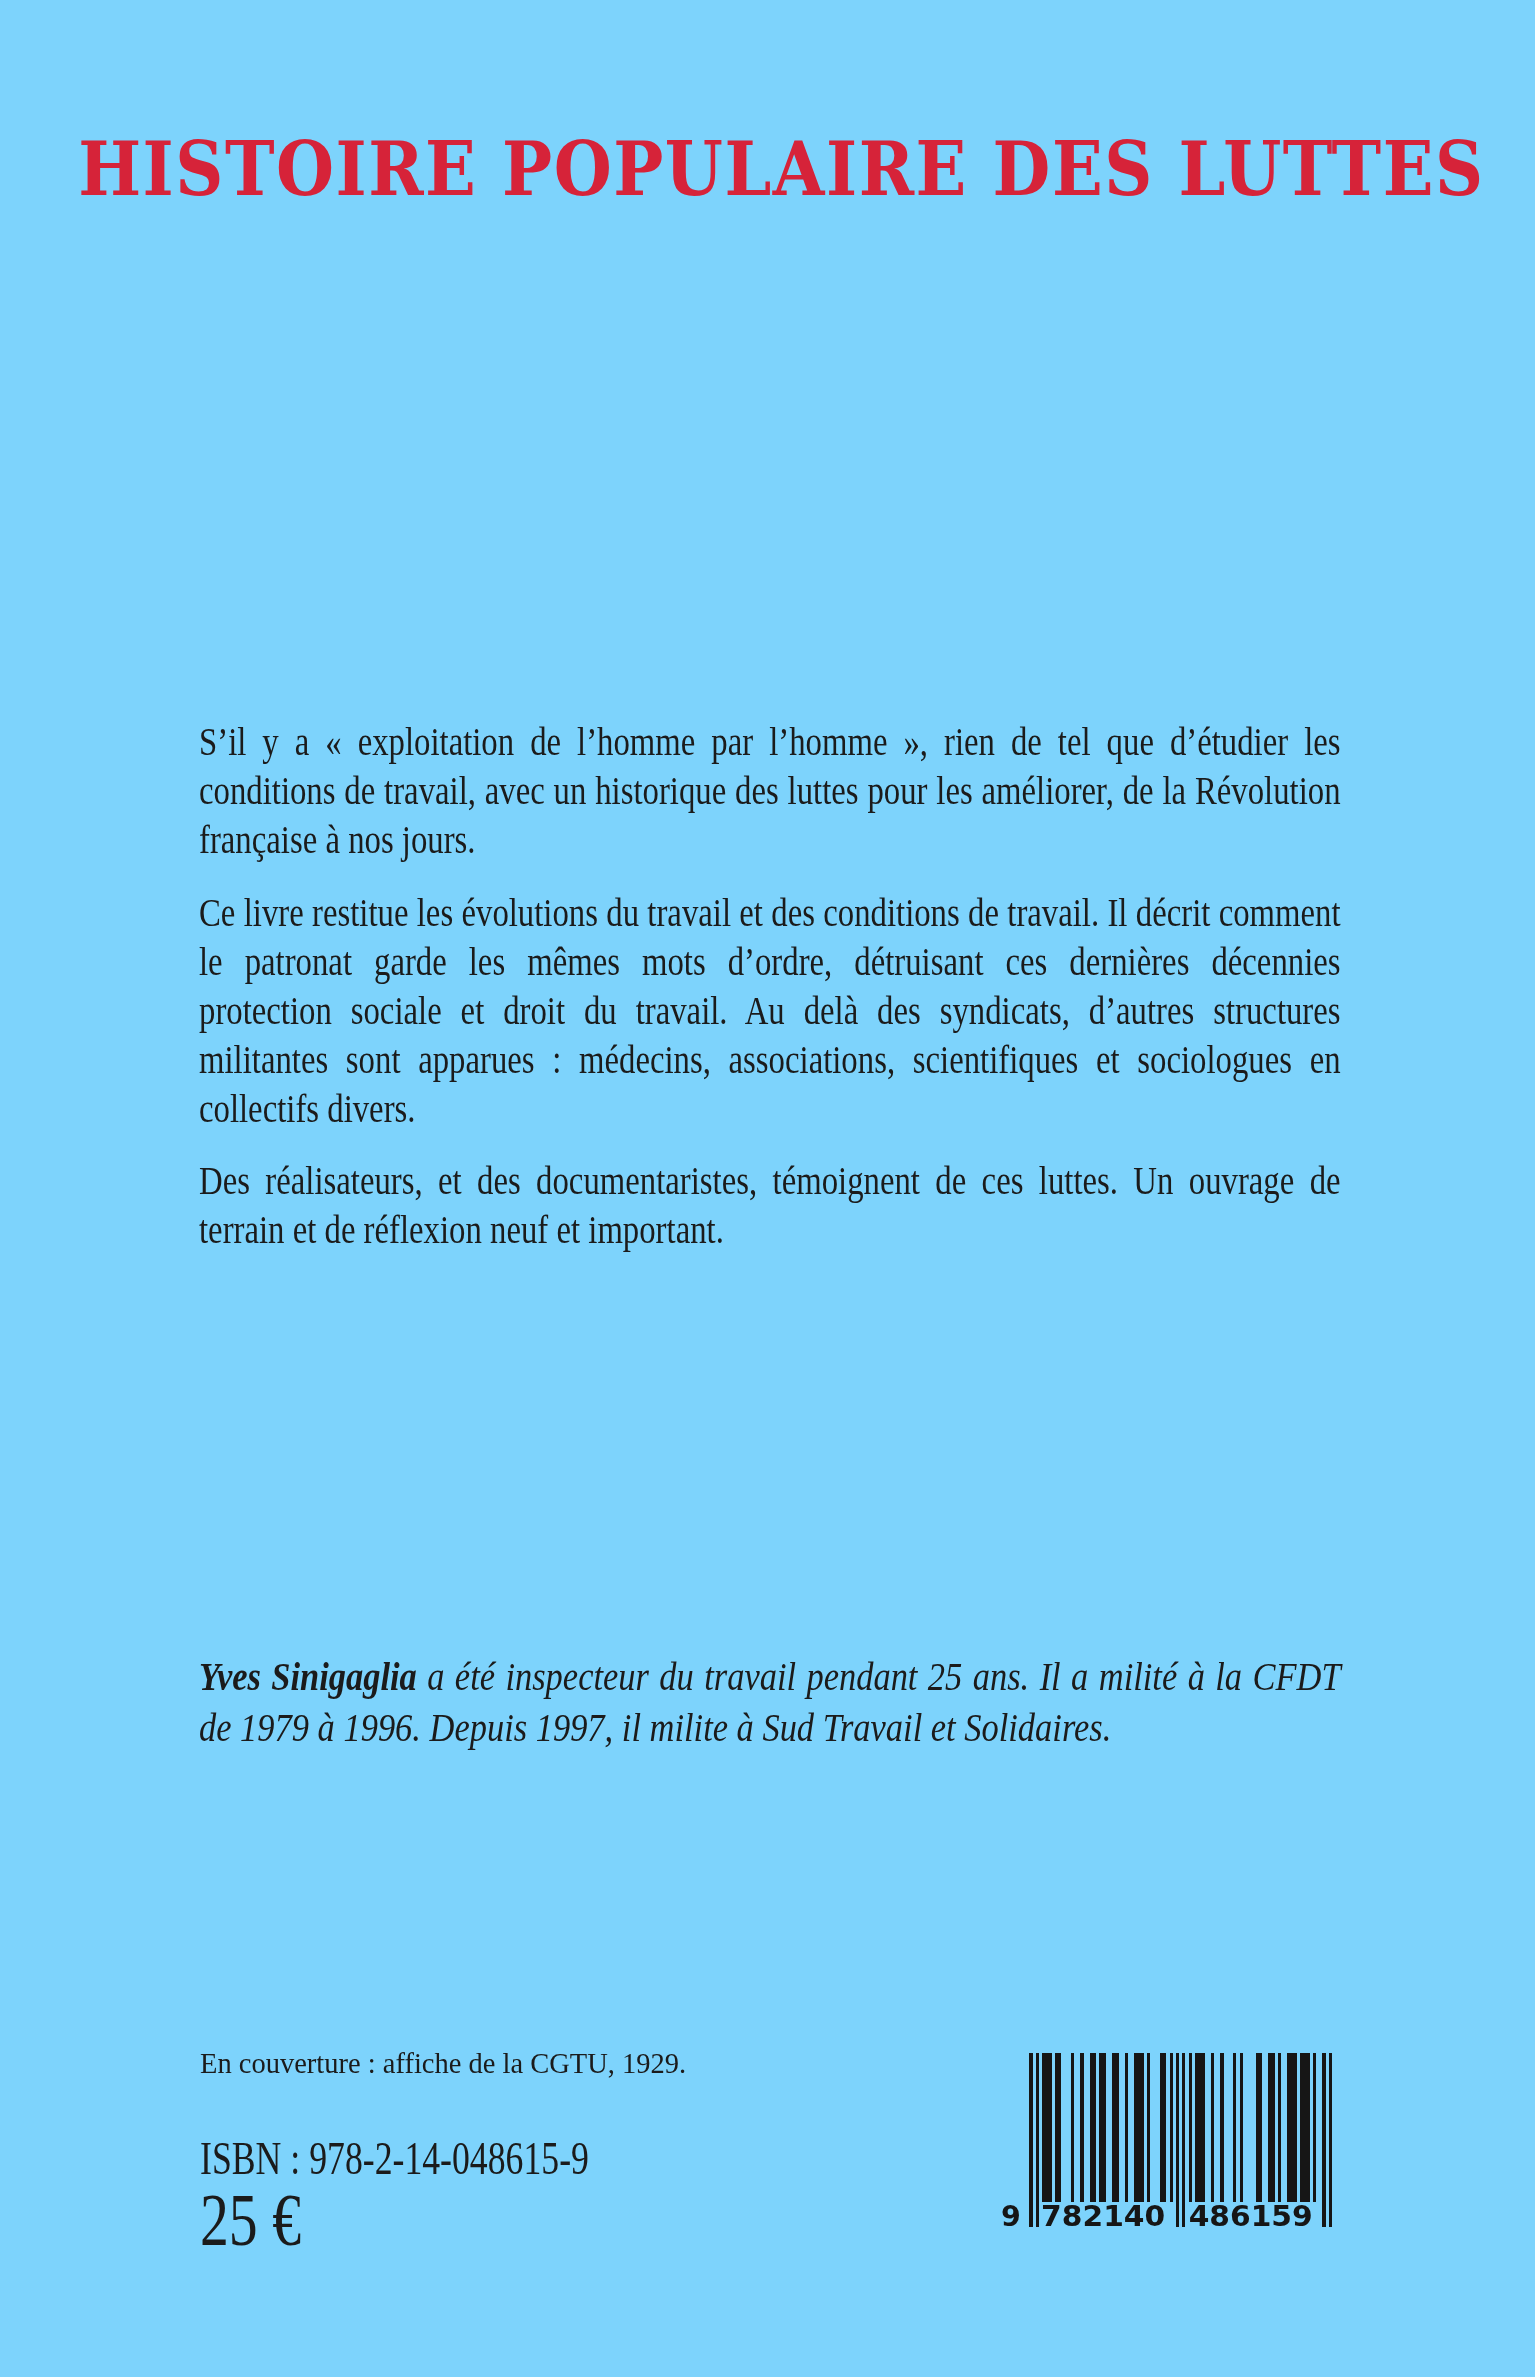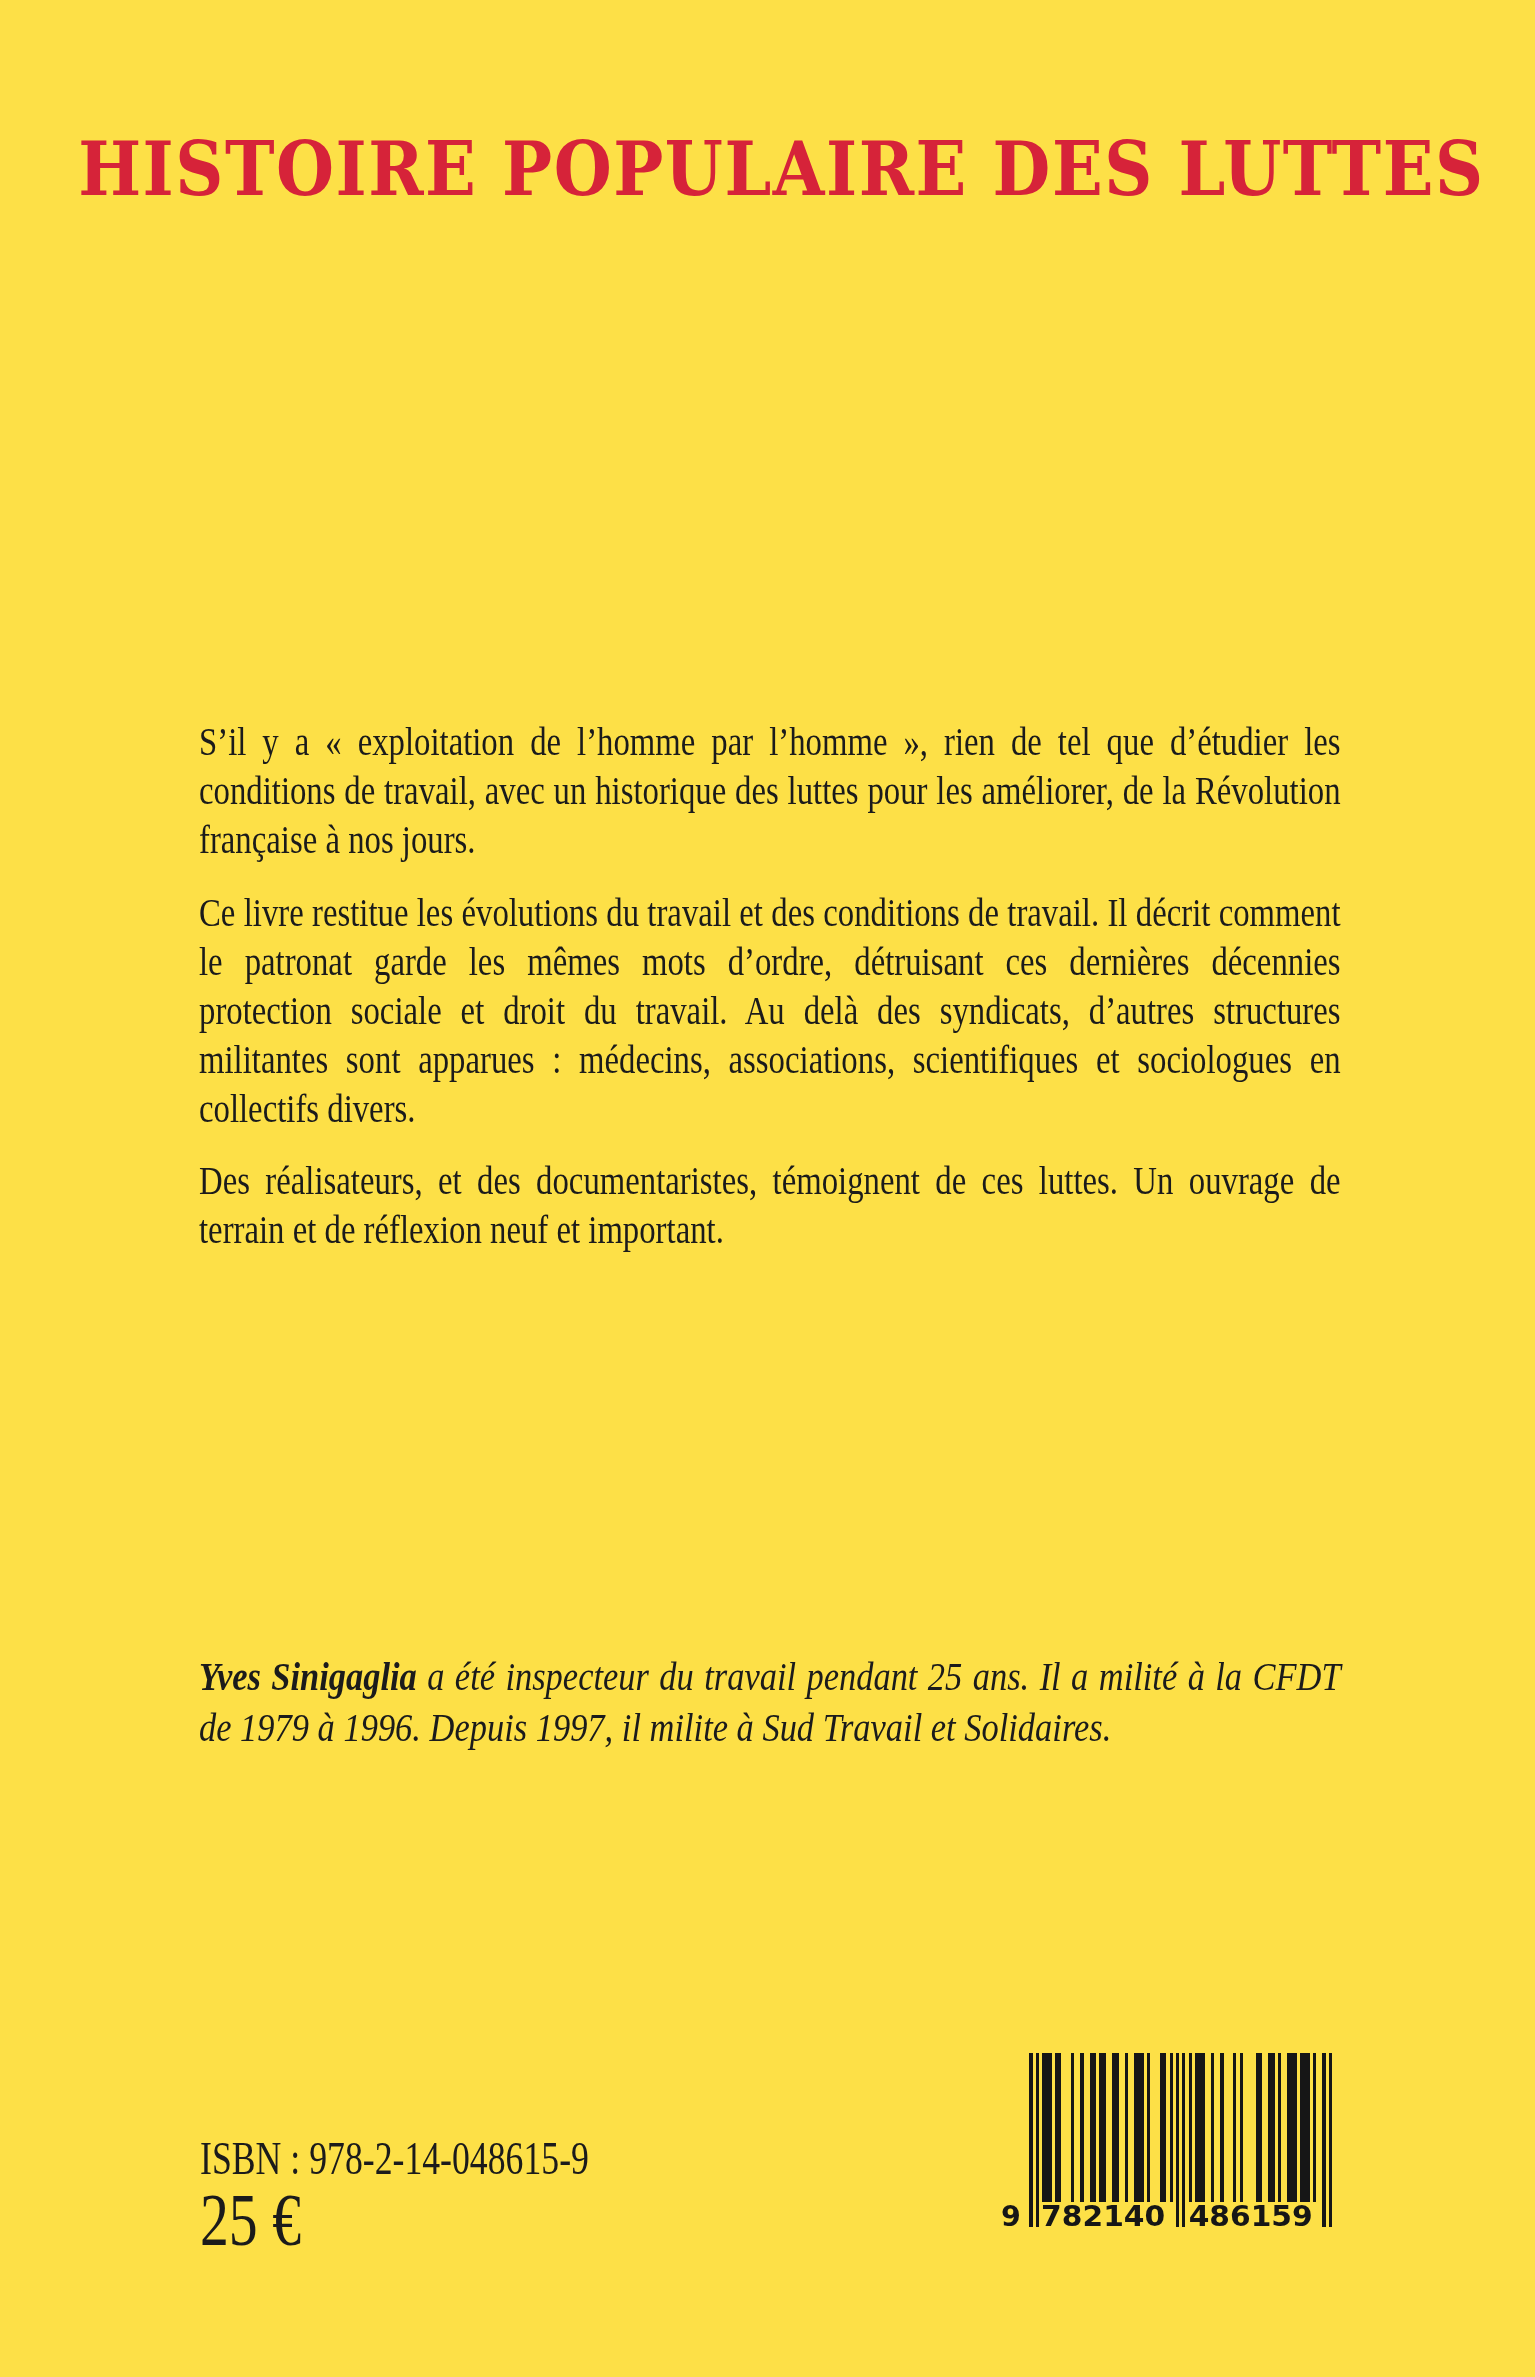--- a/index.html
+++ b/index.html
@@ -1,19 +1,19 @@
 <!DOCTYPE html>
 <html style="--title-red: #d62339;font-size:13.4px"><head>
 <meta charset="utf-8">
 <style>
   html,body{margin:0;padding:0;background:#e8e8e8;}
   .page{
     position:relative;
     width:1535px;height:2377px;
-    background:#fde047;
+    background:#7dd3fc;
     font-family:"Liberation Serif", serif;
     color:#1b1b1b;
     overflow:hidden;
   }
   
   .title{
     position:absolute;top:129px;left:0;width:1535px;
     text-align:center;
     color:var(--title-red,#d62339);
     font-family:"DejaVu Serif", serif;
@@ -82,20 +82,21 @@
   </header>
 
   <section class="blurb">
     <p>S’il y a « exploitation de l’homme par l’homme », rien de tel que d’étudier les conditions de travail, avec un historique des luttes pour les améliorer, de la Révolution française à nos jours.</p>
     <p>Ce livre restitue les évolutions du travail et des conditions de travail. Il décrit comment le patronat garde les mêmes mots d’ordre, détruisant ces dernières décennies protection sociale et droit du travail. Au delà des syndicats, d’autres structures militantes sont apparues : médecins, associations, scientifiques et sociologues en collectifs divers.</p>
     <p>Des réalisateurs, et des documentaristes, témoignent de ces luttes. Un ouvrage de terrain et de réflexion neuf et important.</p>
   </section>
 
   <section class="bio"><span class="bio-name">Yves Sinigaglia</span><span> a été  inspecteur du travail pendant 25 ans. Il a milité à la CFDT de 1979 à 1996. Depuis 1997, il milite à Sud Travail et Solidaires.</span></section>
 
+  <div class="cover-credit">En couverture : affiche de la CGTU, 1929.</div>
 
   <div class="isbn">ISBN : 978-2-14-048615-9</div>
 
   <div class="price">25 €</div>
 
   <figure class="barcode">
     <svg id="barcode-svg" width="344" height="176" viewBox="0 0 410 210" xmlns="http://www.w3.org/2000/svg">
         <rect x="42.00" y="0" width="3.80" height="208"></rect>
         <rect x="49.60" y="0" width="3.80" height="208"></rect>
         <rect x="57.20" y="0" width="11.40" height="178"></rect>

